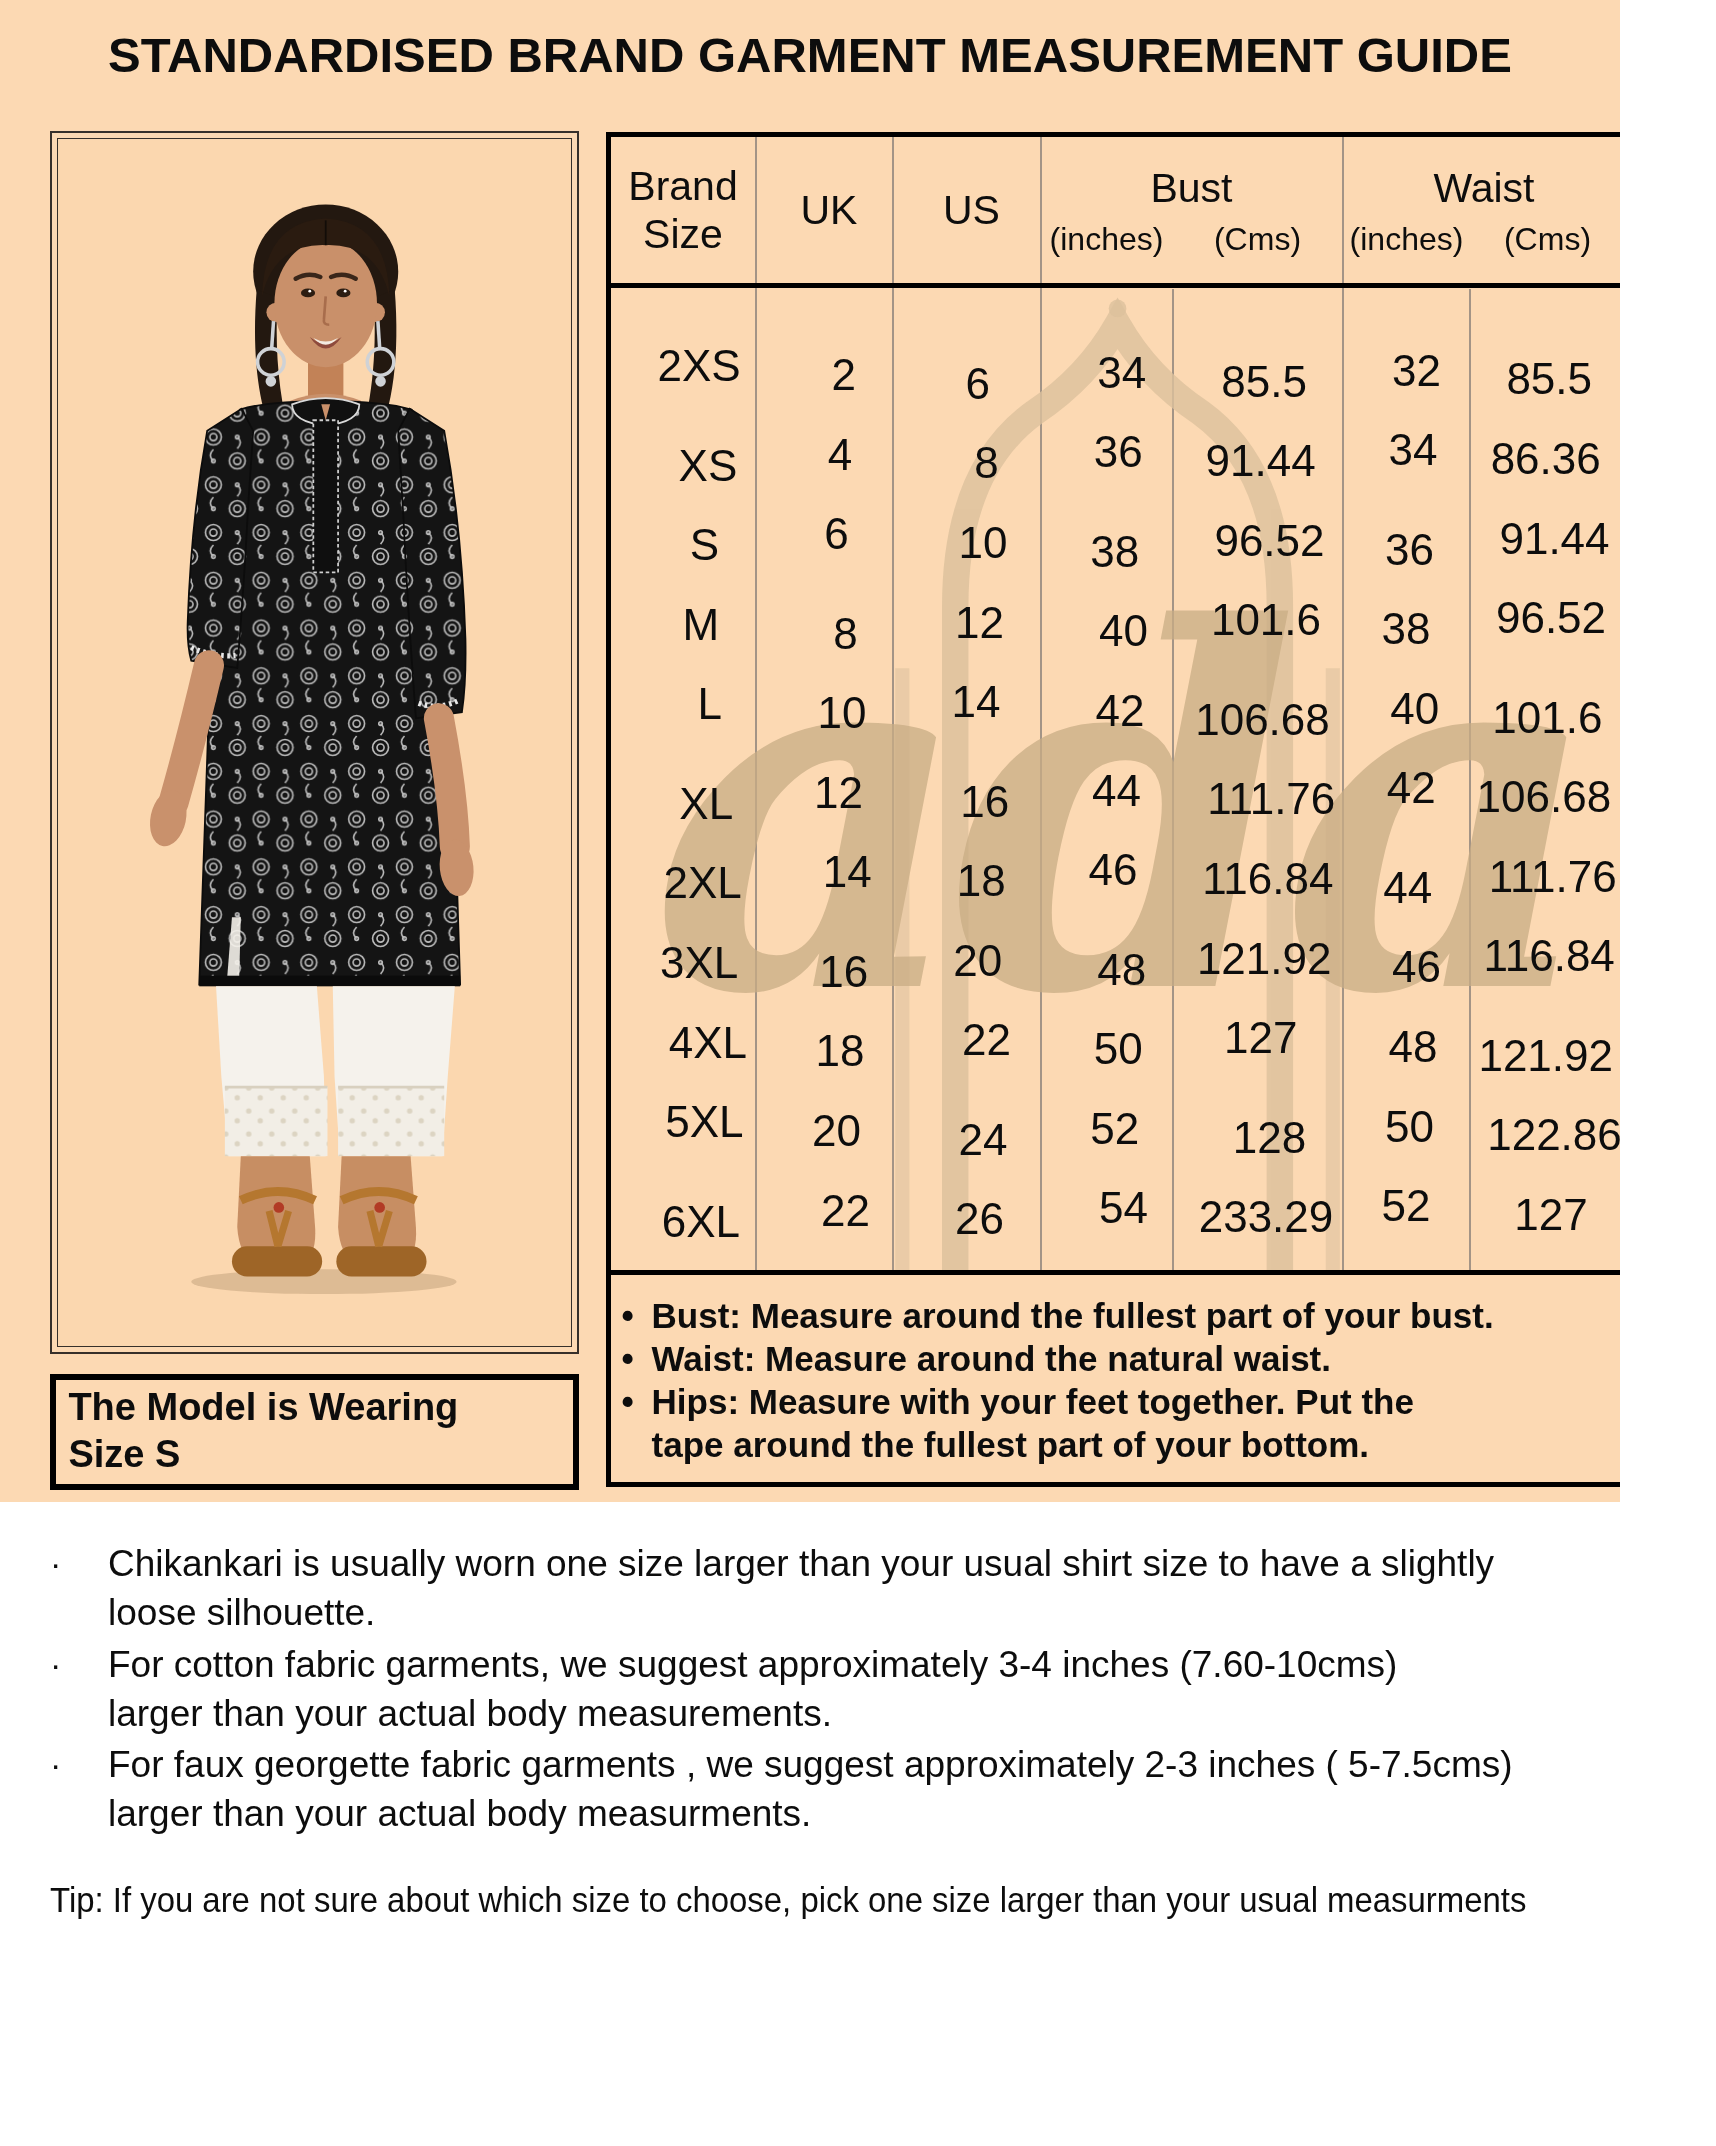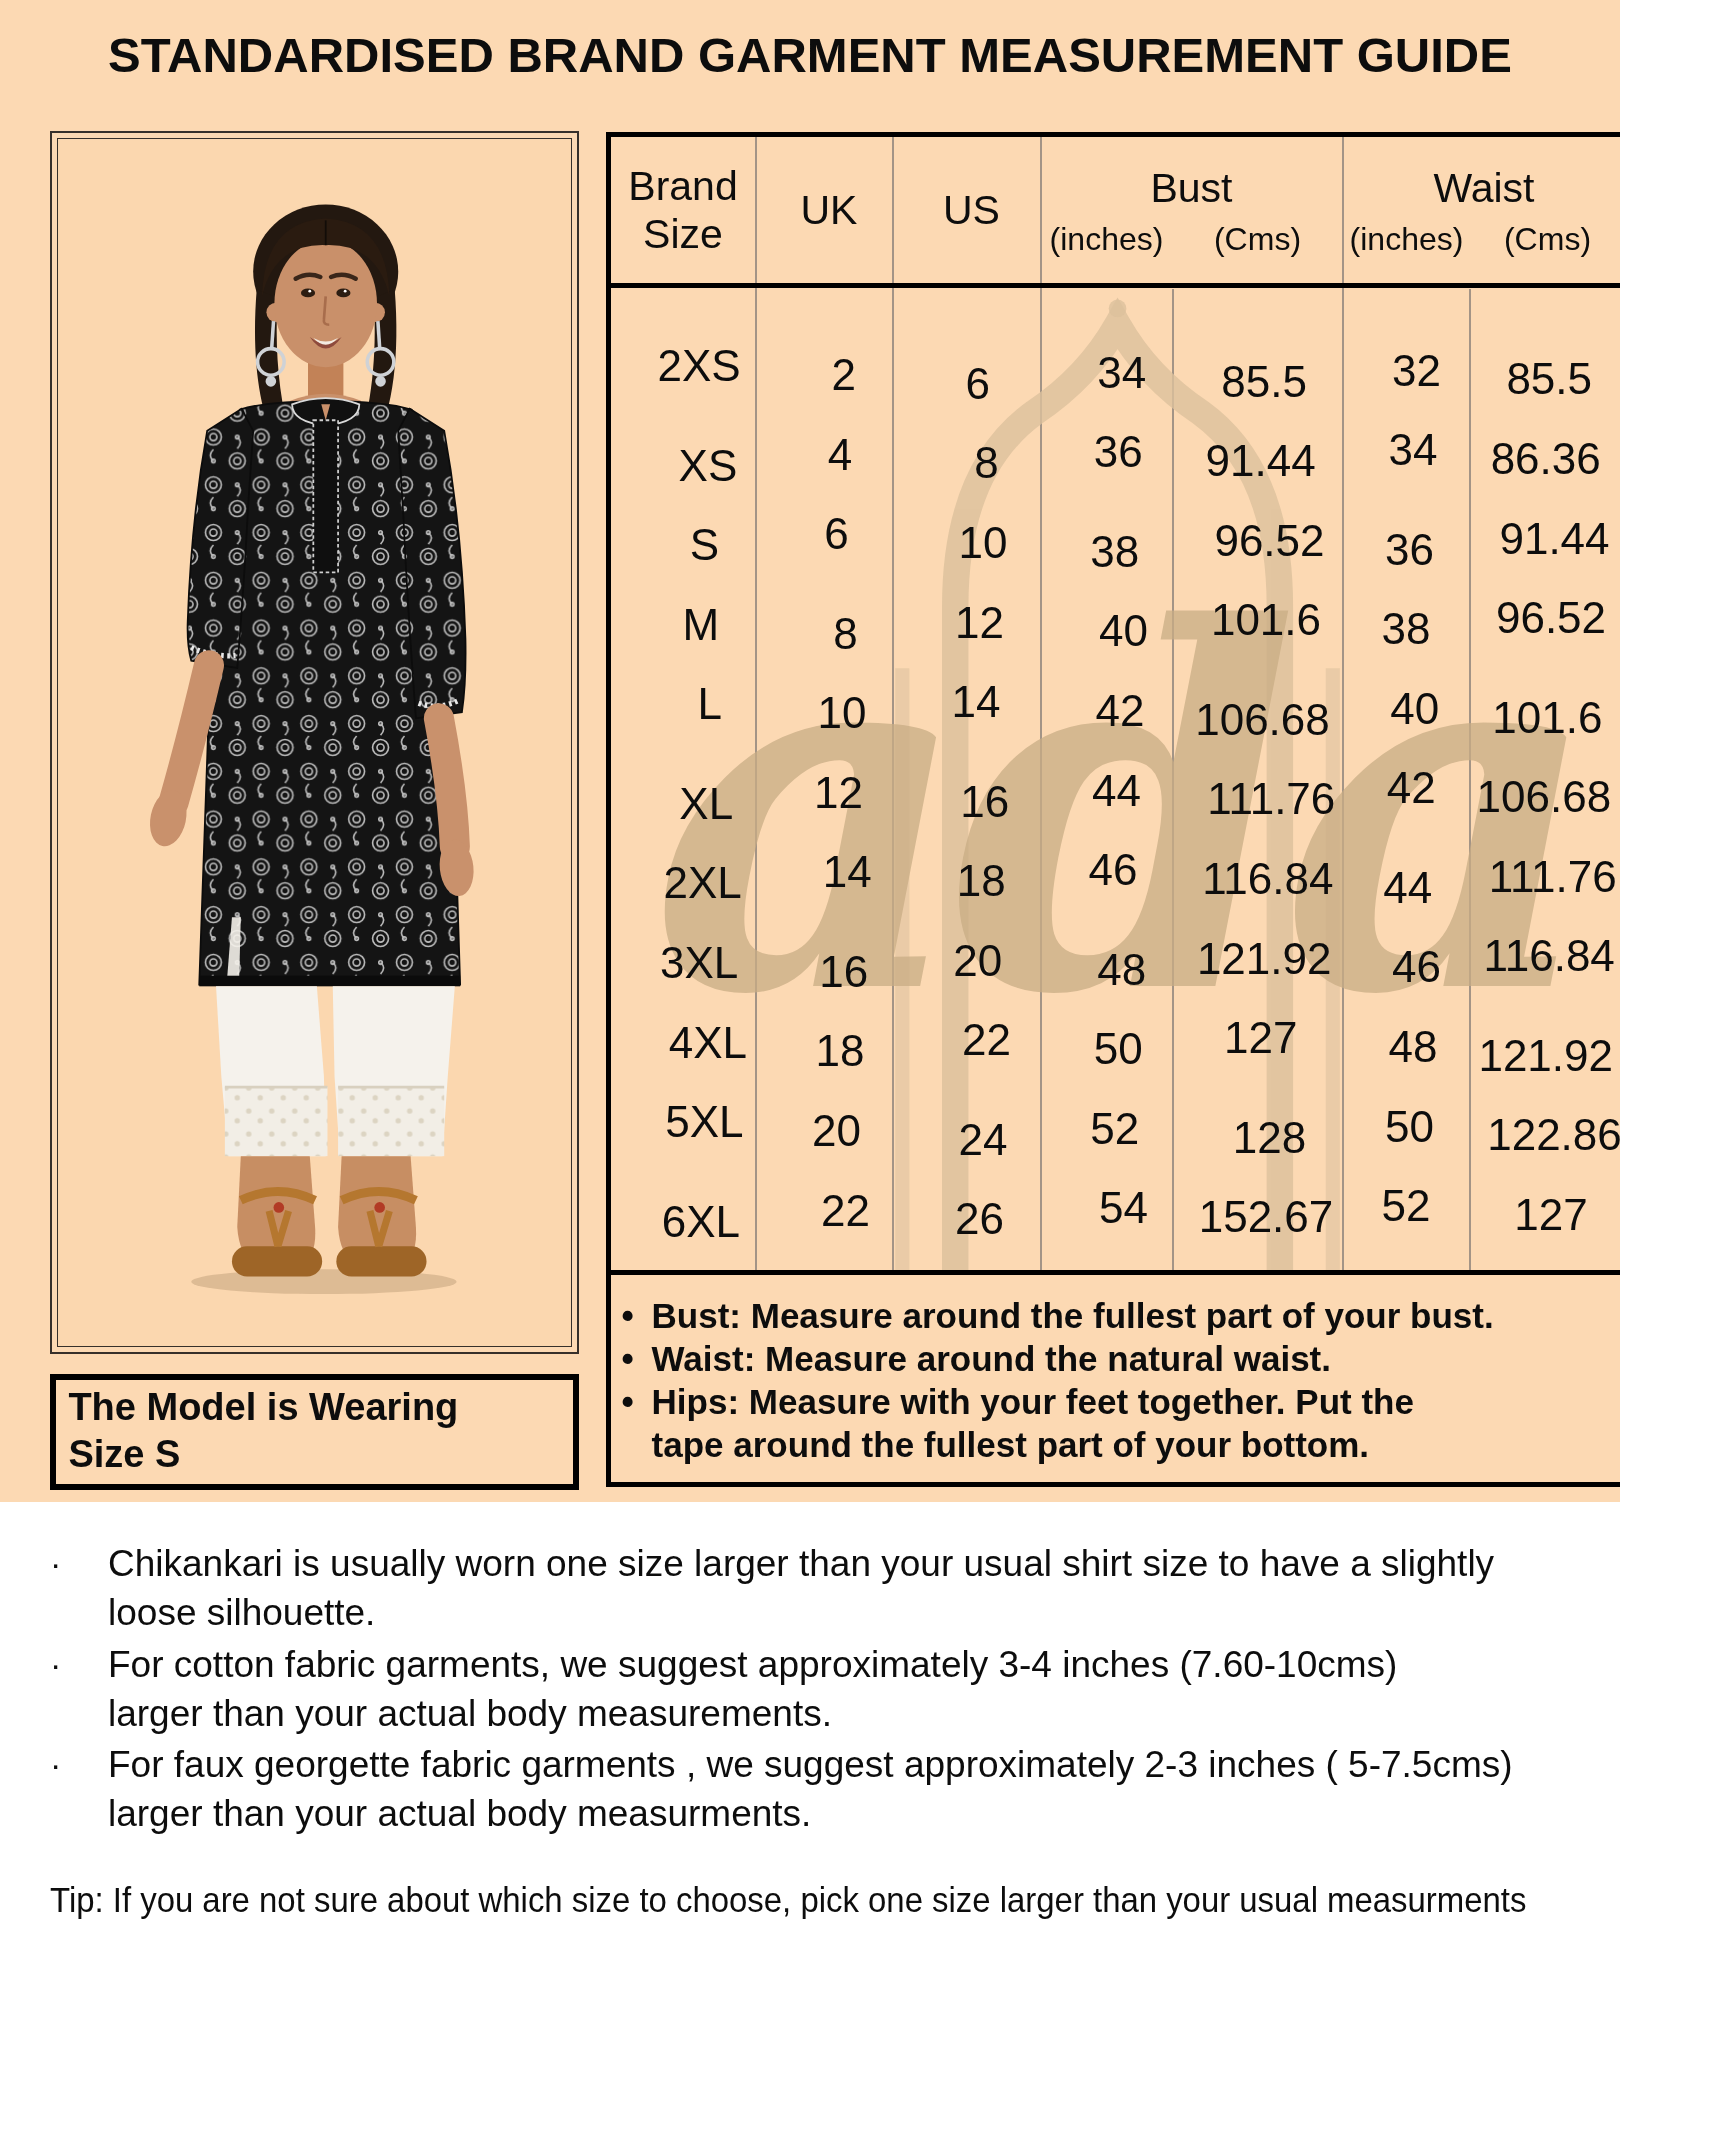--- a/index.html
+++ b/index.html
@@ -320,21 +320,21 @@
           <div class="tcell c3" style="transform: translate(-3.5px, -2.2px);">52</div>
           <div class="tcell c4" style="transform: translate(3.5px, 6.6px);">128</div>
           <div class="tcell c5" style="transform: translate(-1.8px, -4.4px);">50</div>
           <div class="tcell c6" style="transform: translate(5.3px, 4.4px);">122.86</div>
         </div>
         <div class="trow">
           <div class="tcell c0" style="transform: translate(-3.5px, 6.6px);">6XL</div>
           <div class="tcell c1" style="transform: translate(3.5px, -4.4px);">22</div>
           <div class="tcell c2" style="transform: translate(-1.8px, 4.4px);">26</div>
           <div class="tcell c3" style="transform: translate(5.3px, -6.6px);">54</div>
-          <div class="tcell c4" style="transform: translate(0px, 2.2px);">152.67</div>
+          <div class="tcell c4" style="transform: translate(0px, 2.2px);">233.29</div>
           <div class="tcell c5" style="transform: translate(-5.3px, -8.8px);">52</div>
           <div class="tcell c6" style="transform: translate(1.8px, 0px);">127</div>
         </div>
       </div>
 
     <div class="hline" style="top:1133px;"></div>
 
     <div class="notes">
       <div class="note">
         <span class="nb">•</span>

